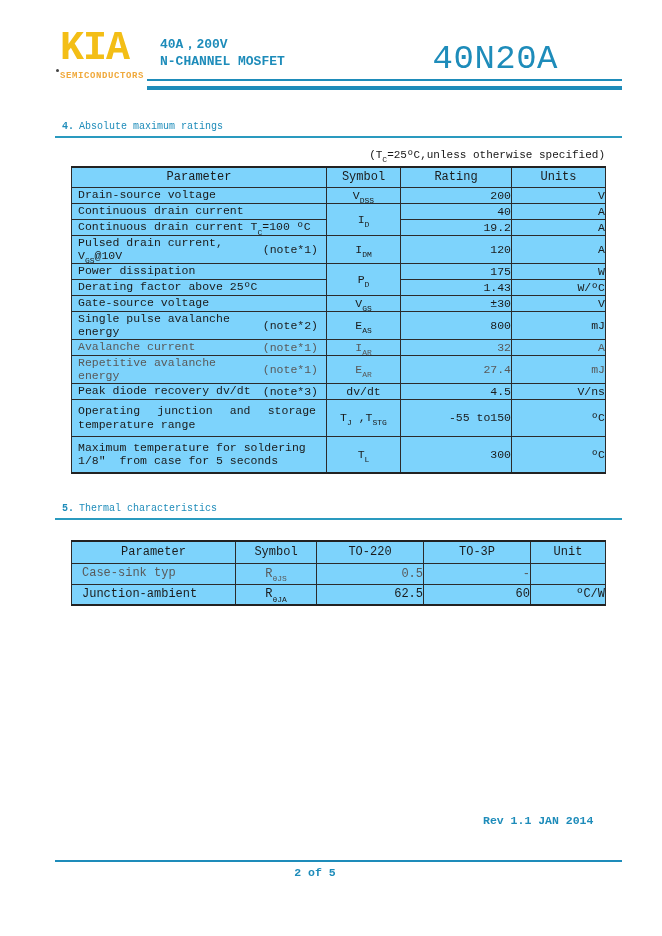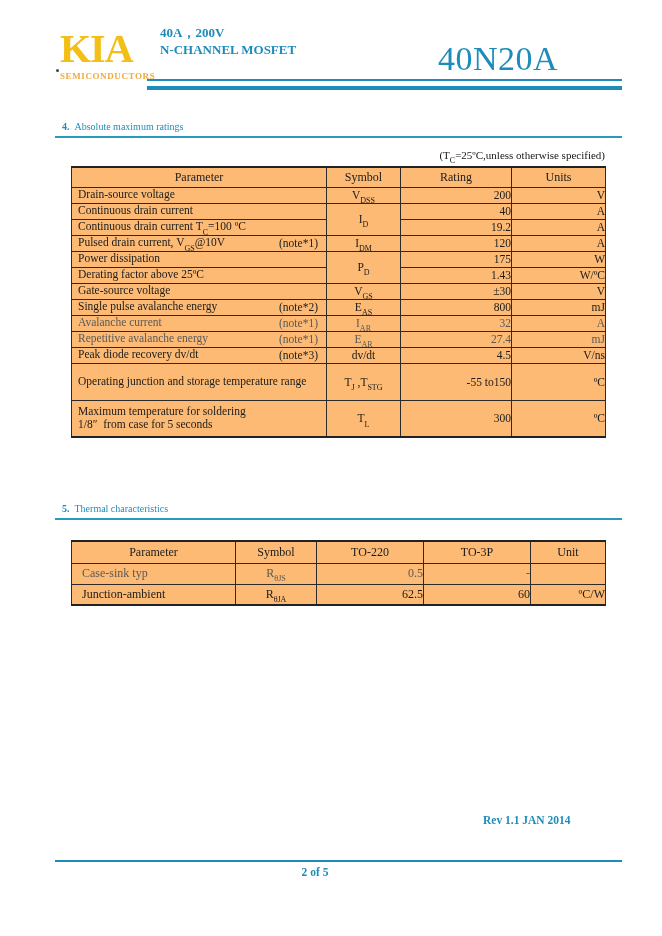--- a/index.html
+++ b/index.html
@@ -1,40 +1,40 @@
 <!DOCTYPE html>
 <html><head>
 <meta charset="utf-8">
 <style>
   html,body{margin:0;padding:0;background:#ffffff;}
   .page{
     position:relative;width:622px;height:936px;background:#fff;overflow:hidden;
-    font-family:Liberation Serif, serif;color:#1b1b1b;
+    font-family:Liberation Mono, monospace;color:#1b1b1b;
   }
   
   .brand{position:absolute;left:60px;top:28px;}
   .brand-name{font-size:40px;line-height:42px;font-weight:bold;letter-spacing:-1px;color:#F3BE16;}
   .brand-sub{font-size:9px;letter-spacing:.6px;color:#F0A93C;margin-top:1px;font-weight:bold;}
   .brand-dot{position:absolute;left:-4px;top:41px;width:3px;height:3px;border-radius:50%;background:#444;}
-  .spec{position:absolute;left:160px;top:24px;font-size:13px;line-height:17px;font-weight:bold;color:#1E8CBA;}
+  .spec{position:absolute;left:160px;top:36px;font-size:13px;line-height:17px;font-weight:bold;color:#1E8CBA;}
   .part{position:absolute;top:40px;right:64px;font-size:34px;color:#1E8CBA;letter-spacing:.5px;}
   .rule-thin{position:absolute;left:147px;top:79px;width:475px;height:2px;background:#1E8CBA;}
   .rule-thick{position:absolute;left:147px;top:86px;width:477px;height:4px;background:#1E8CBA;}
 
   
   .section-title{position:absolute;left:55px;width:560px;border-bottom:2px solid #2a9abf;
     padding:0 0 4px 7px;font-size:10px;color:#1E8CBA;}
   .section-title .num{font-weight:bold;margin-right:5px;}
   #sec4{top:121px;}
   #sec5{top:503px;}
 
   .cond{position:absolute;left:71px;top:149px;width:534px;text-align:right;font-size:11px;color:#161616;}
 
   
-  table{border-collapse:collapse;table-layout:fixed;position:absolute;left:71px;background:#fdba74;
+  table{border-collapse:collapse;table-layout:fixed;position:absolute;left:71px;background:#7dd3fc;
     border:1px solid #2b2b2b;border-top:2px solid #222;border-bottom:2px solid #222;}
   #t1{top:166px;width:534px;}
   #t2{top:540px;width:534px;}
   th,td{border:1px solid #2b2b2b;font-weight:normal;padding:0;overflow:hidden;vertical-align:middle;}
   th{font-size:12px;text-align:center;}
   #t1 thead tr{height:20px;}
   #t1 tbody tr{height:16px;}
   #t1 tbody tr.tall{height:37px;}
   #t1 td{font-size:11.5px;}
   #t2 thead tr{height:22px;}

